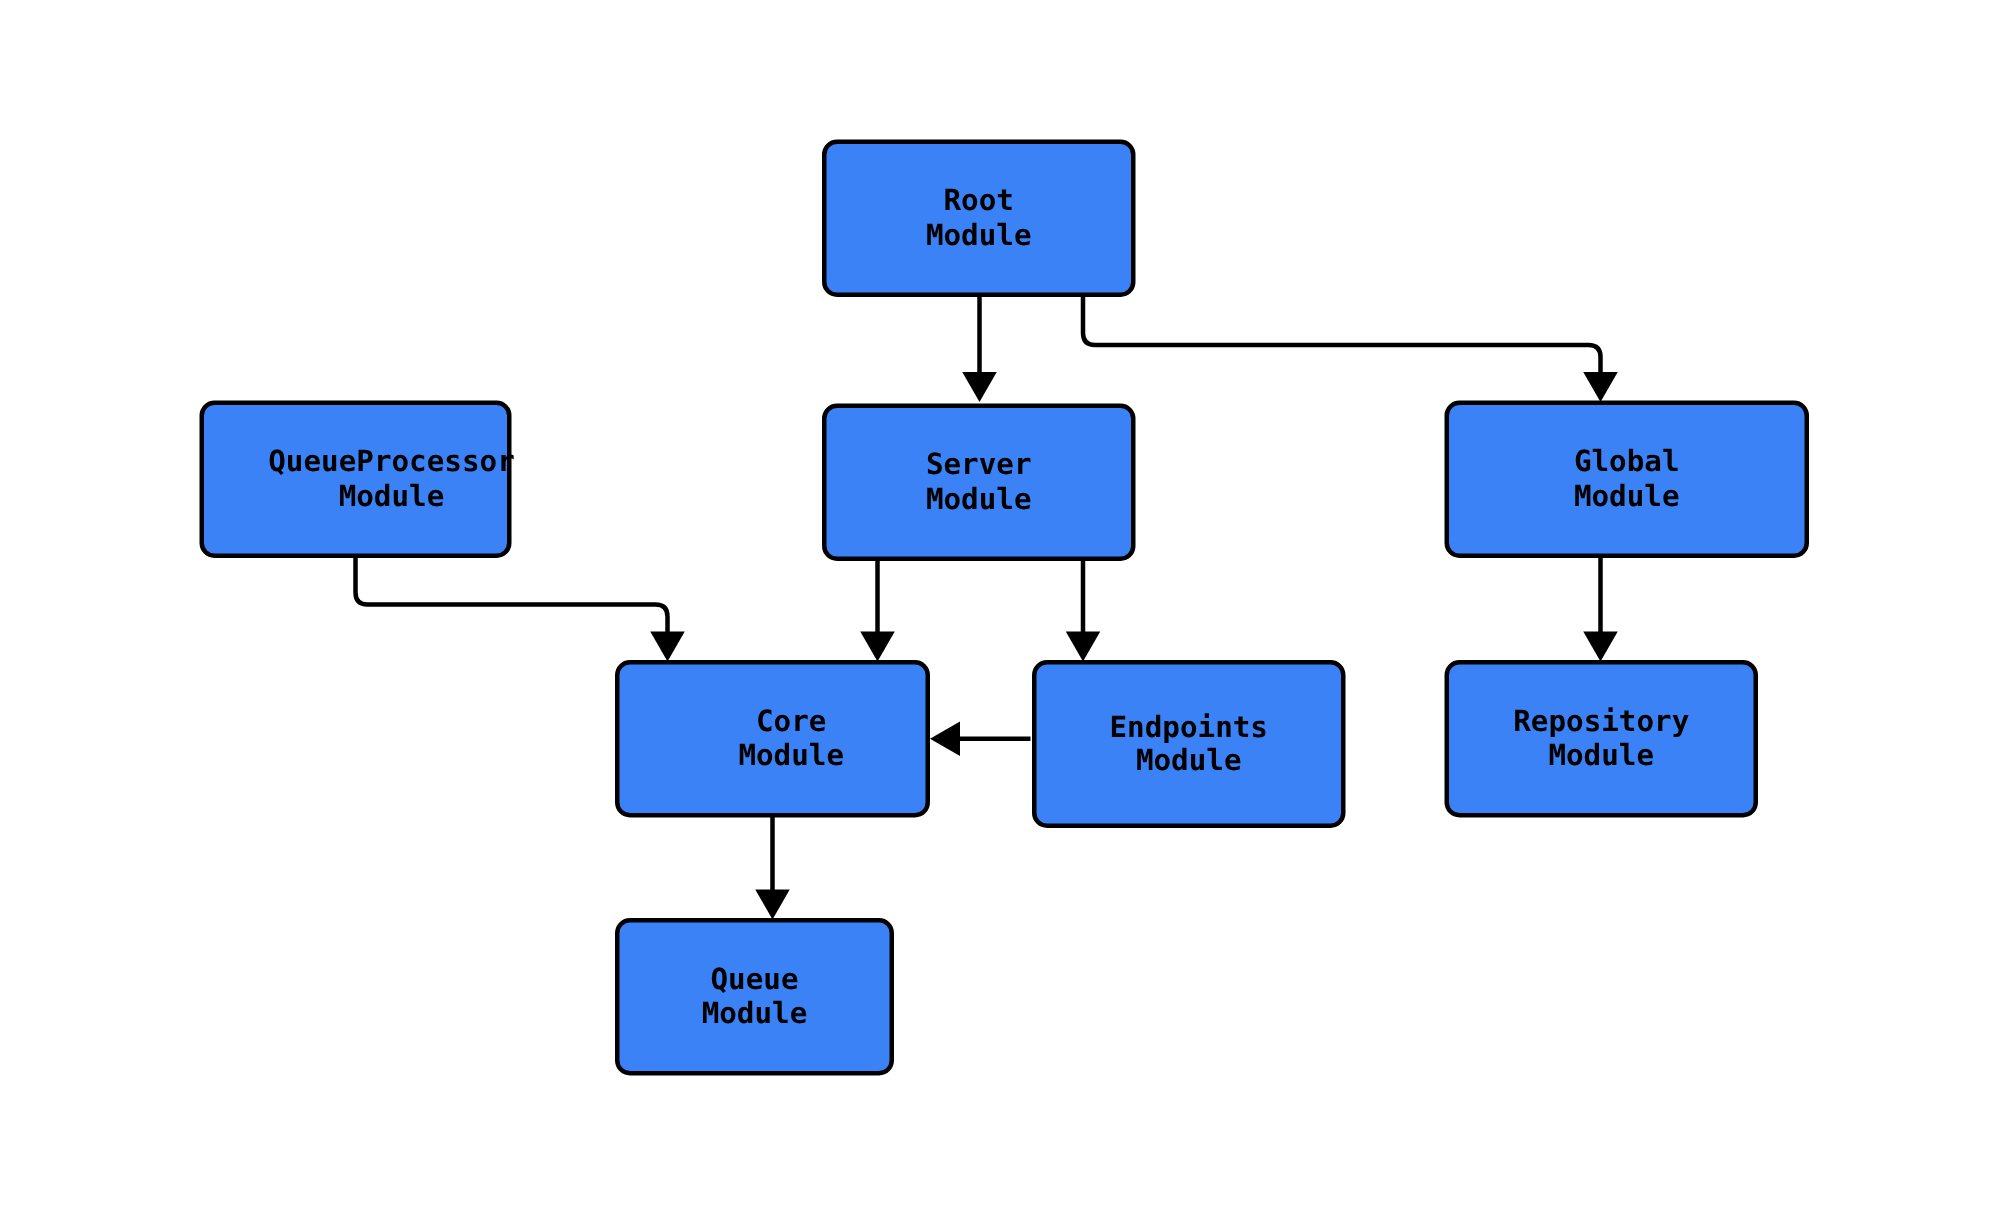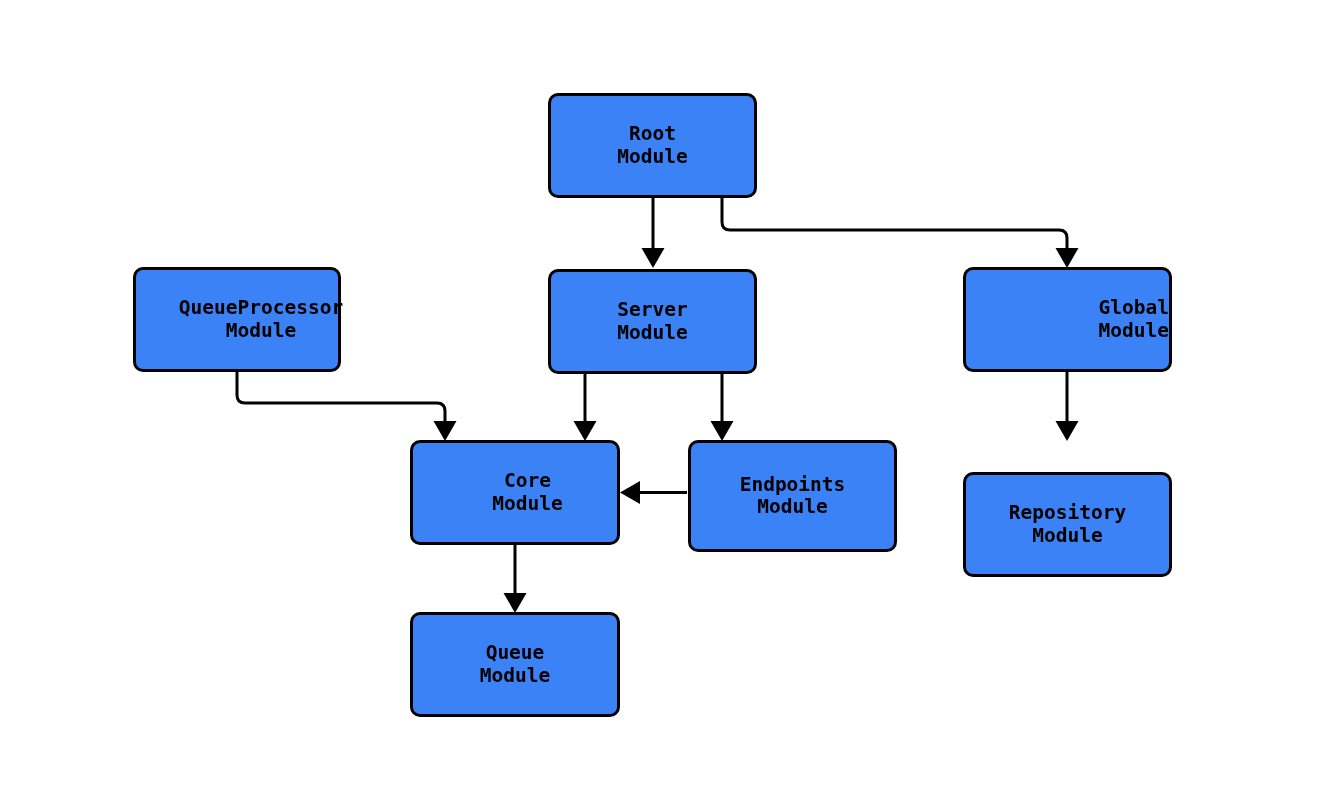--- a/index.html
+++ b/index.html
@@ -53,25 +53,25 @@
     font-size: 19.5px;
     line-height: 1.13;
     color: #000000;
     text-align: center;
     white-space: pre-line;
   }
   
   .node-root          { left: 548px; top:  93px; width: 209px; height: 105px; }
   .node-queueprocessor{ left: 133px; top: 267px; width: 208px; height: 105px; padding-left: 48px; }
   .node-server        { left: 548px; top: 269px; width: 209px; height: 105px; }
-  .node-global        { left: 963px; top: 267px; width: 209px; height: 105px; justify-content: flex-end; }
+  .node-global        { left: 963px; top: 267px; width: 243px; height: 105px; }
   .node-core          { left: 410px; top: 440px; width: 210px; height: 105px; padding-left: 25px; }
   .node-endpoints     { left: 688px; top: 440px; width: 209px; height: 112px; }
-  .node-repository    { left: 963px; top: 440px; width: 209px; height: 105px; margin-top: 32px; }
-  .node-queue         { left: 410px; top: 612px; width: 210px; height: 105px; }
+  .node-repository    { left: 963px; top: 440px; width: 209px; height: 105px; }
+  .node-queue         { left: 410px; top: 612px; width: 186px; height: 105px; }
 </style>
 </head>
 <body>
 
 <div class="canvas">
 
   <svg class="edges" viewBox="0 0 1337 809">
 
     <g>
       <path class="edge-line" d="M653,197 L653,250"></path>

